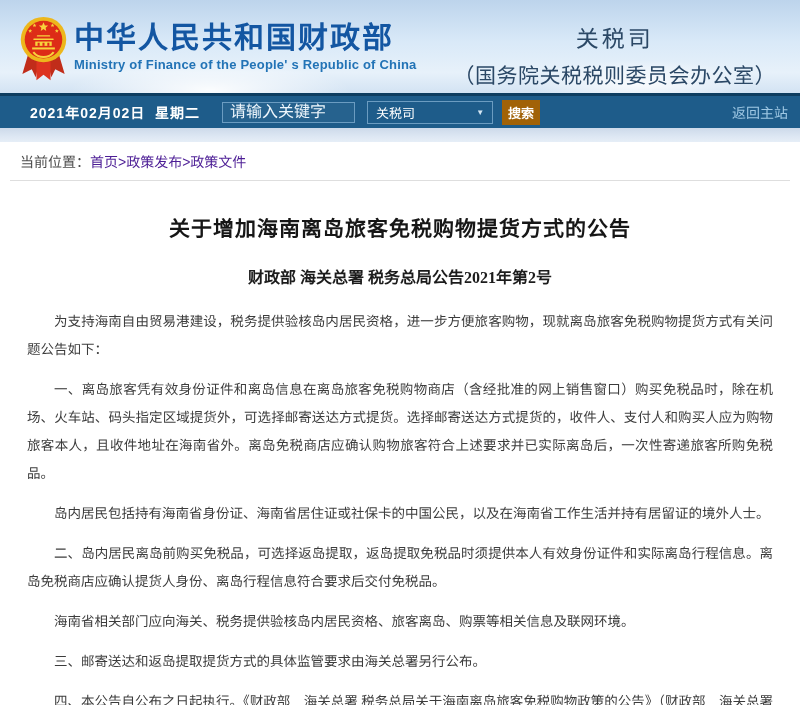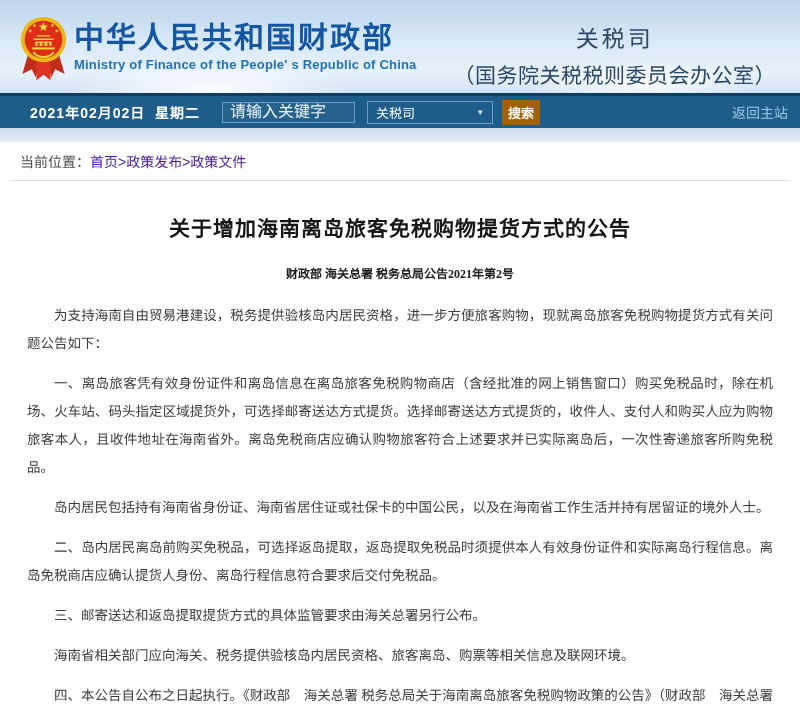--- a/index.html
+++ b/index.html
@@ -63,21 +63,21 @@
   .breadcrumb { font-size: 14px; color: #4c4c4c; padding-bottom: 9px; }
   .breadcrumb-path { color: #4c1d95; text-decoration: none; cursor: pointer; }
   .breadcrumb-divider { border-bottom: 1px solid #dedede; margin: 0 10px; }
 
   .article { padding: 0 27px; }
   .doc-title {
     text-align: center; font-size: 21px; font-weight: 700; color: #161616;
     margin-top: 31px; letter-spacing: 1px;
   }
   .doc-issuer {
-    text-align: center; font-size: 12px; font-weight: 700; color: #1c1c1c;
+    text-align: center; font-size: 16px; font-weight: 700; color: #1c1c1c;
     margin-top: 22px; font-family: "Liberation Serif", "DejaVu Serif", serif;
   }
   .doc-body {
     margin-top: 20px;
     font-family: "Liberation Serif", "DejaVu Serif", serif;
     font-size: 13.5px; color: #3c3c3c;
   }
   .doc-body p { text-indent: 2em; line-height: 28px; margin-bottom: 12px; text-align: justify; }
 </style>
 </head>
@@ -151,20 +151,20 @@
     <div class="breadcrumb-divider"></div>
 
     <div class="article">
       <h1 class="doc-title">关于增加海南离岛旅客免税购物提货方式的公告</h1>
       <div class="doc-issuer">财政部 海关总署 税务总局公告2021年第2号</div>
       <div class="doc-body">
         <p>为支持海南自由贸易港建设，税务提供验核岛内居民资格，进一步方便旅客购物，现就离岛旅客免税购物提货方式有关问题公告如下：</p>
         <p>一、离岛旅客凭有效身份证件和离岛信息在离岛旅客免税购物商店（含经批准的网上销售窗口）购买免税品时，除在机场、火车站、码头指定区域提货外，可选择邮寄送达方式提货。选择邮寄送达方式提货的，收件人、支付人和购买人应为购物旅客本人，且收件地址在海南省外。离岛免税商店应确认购物旅客符合上述要求并已实际离岛后，一次性寄递旅客所购免税品。</p>
         <p>岛内居民包括持有海南省身份证、海南省居住证或社保卡的中国公民，以及在海南省工作生活并持有居留证的境外人士。</p>
         <p>二、岛内居民离岛前购买免税品，可选择返岛提取，返岛提取免税品时须提供本人有效身份证件和实际离岛行程信息。离岛免税商店应确认提货人身份、离岛行程信息符合要求后交付免税品。</p>
+        <p>海南省相关部门应向海关、税务提供验核岛内居民资格、旅客离岛、购票等相关信息及联网环境。</p>
         <p>三、邮寄送达和返岛提取提货方式的具体监管要求由海关总署另行公布。</p>
-        <p>海南省相关部门应向海关、税务提供验核岛内居民资格、旅客离岛、购票等相关信息及联网环境。</p>
         <p>四、本公告自公布之日起执行。《财政部　海关总署 税务总局关于海南离岛旅客免税购物政策的公告》（财政部　海关总署 税务总局公告2020年第33号）中其他规定继续执行。</p>
       </div>
     </div>
   </div>
 
 </div>
 
 </body></html>

